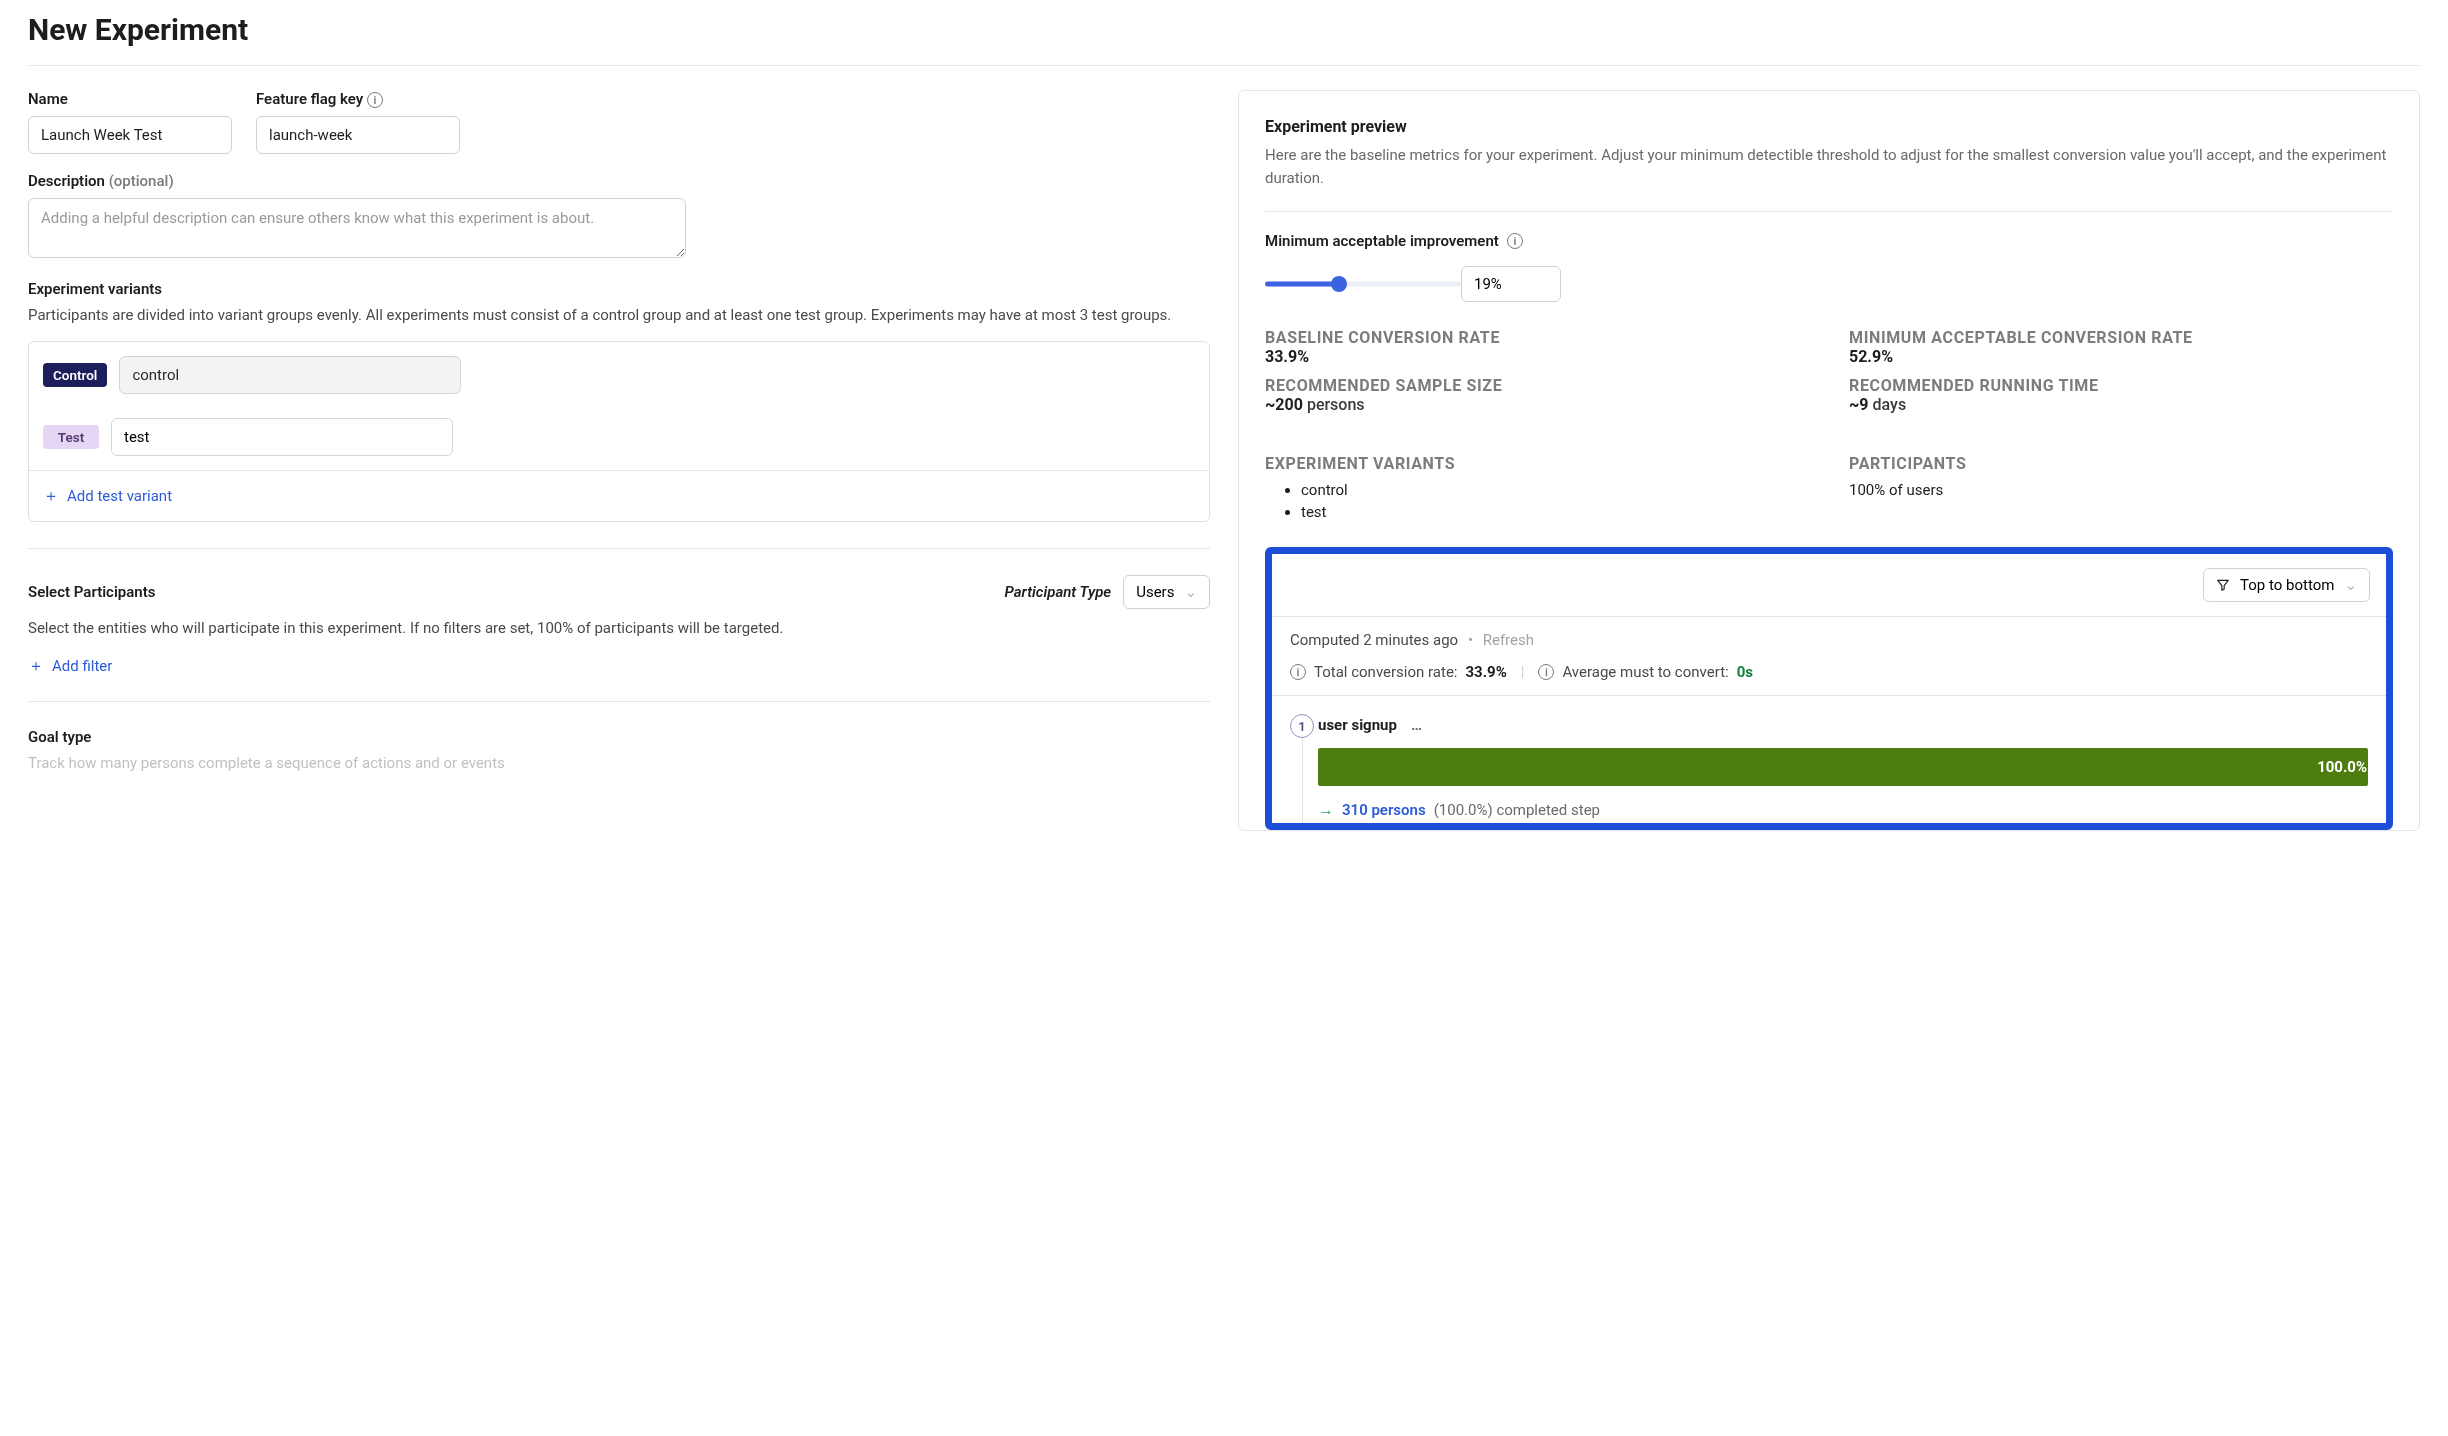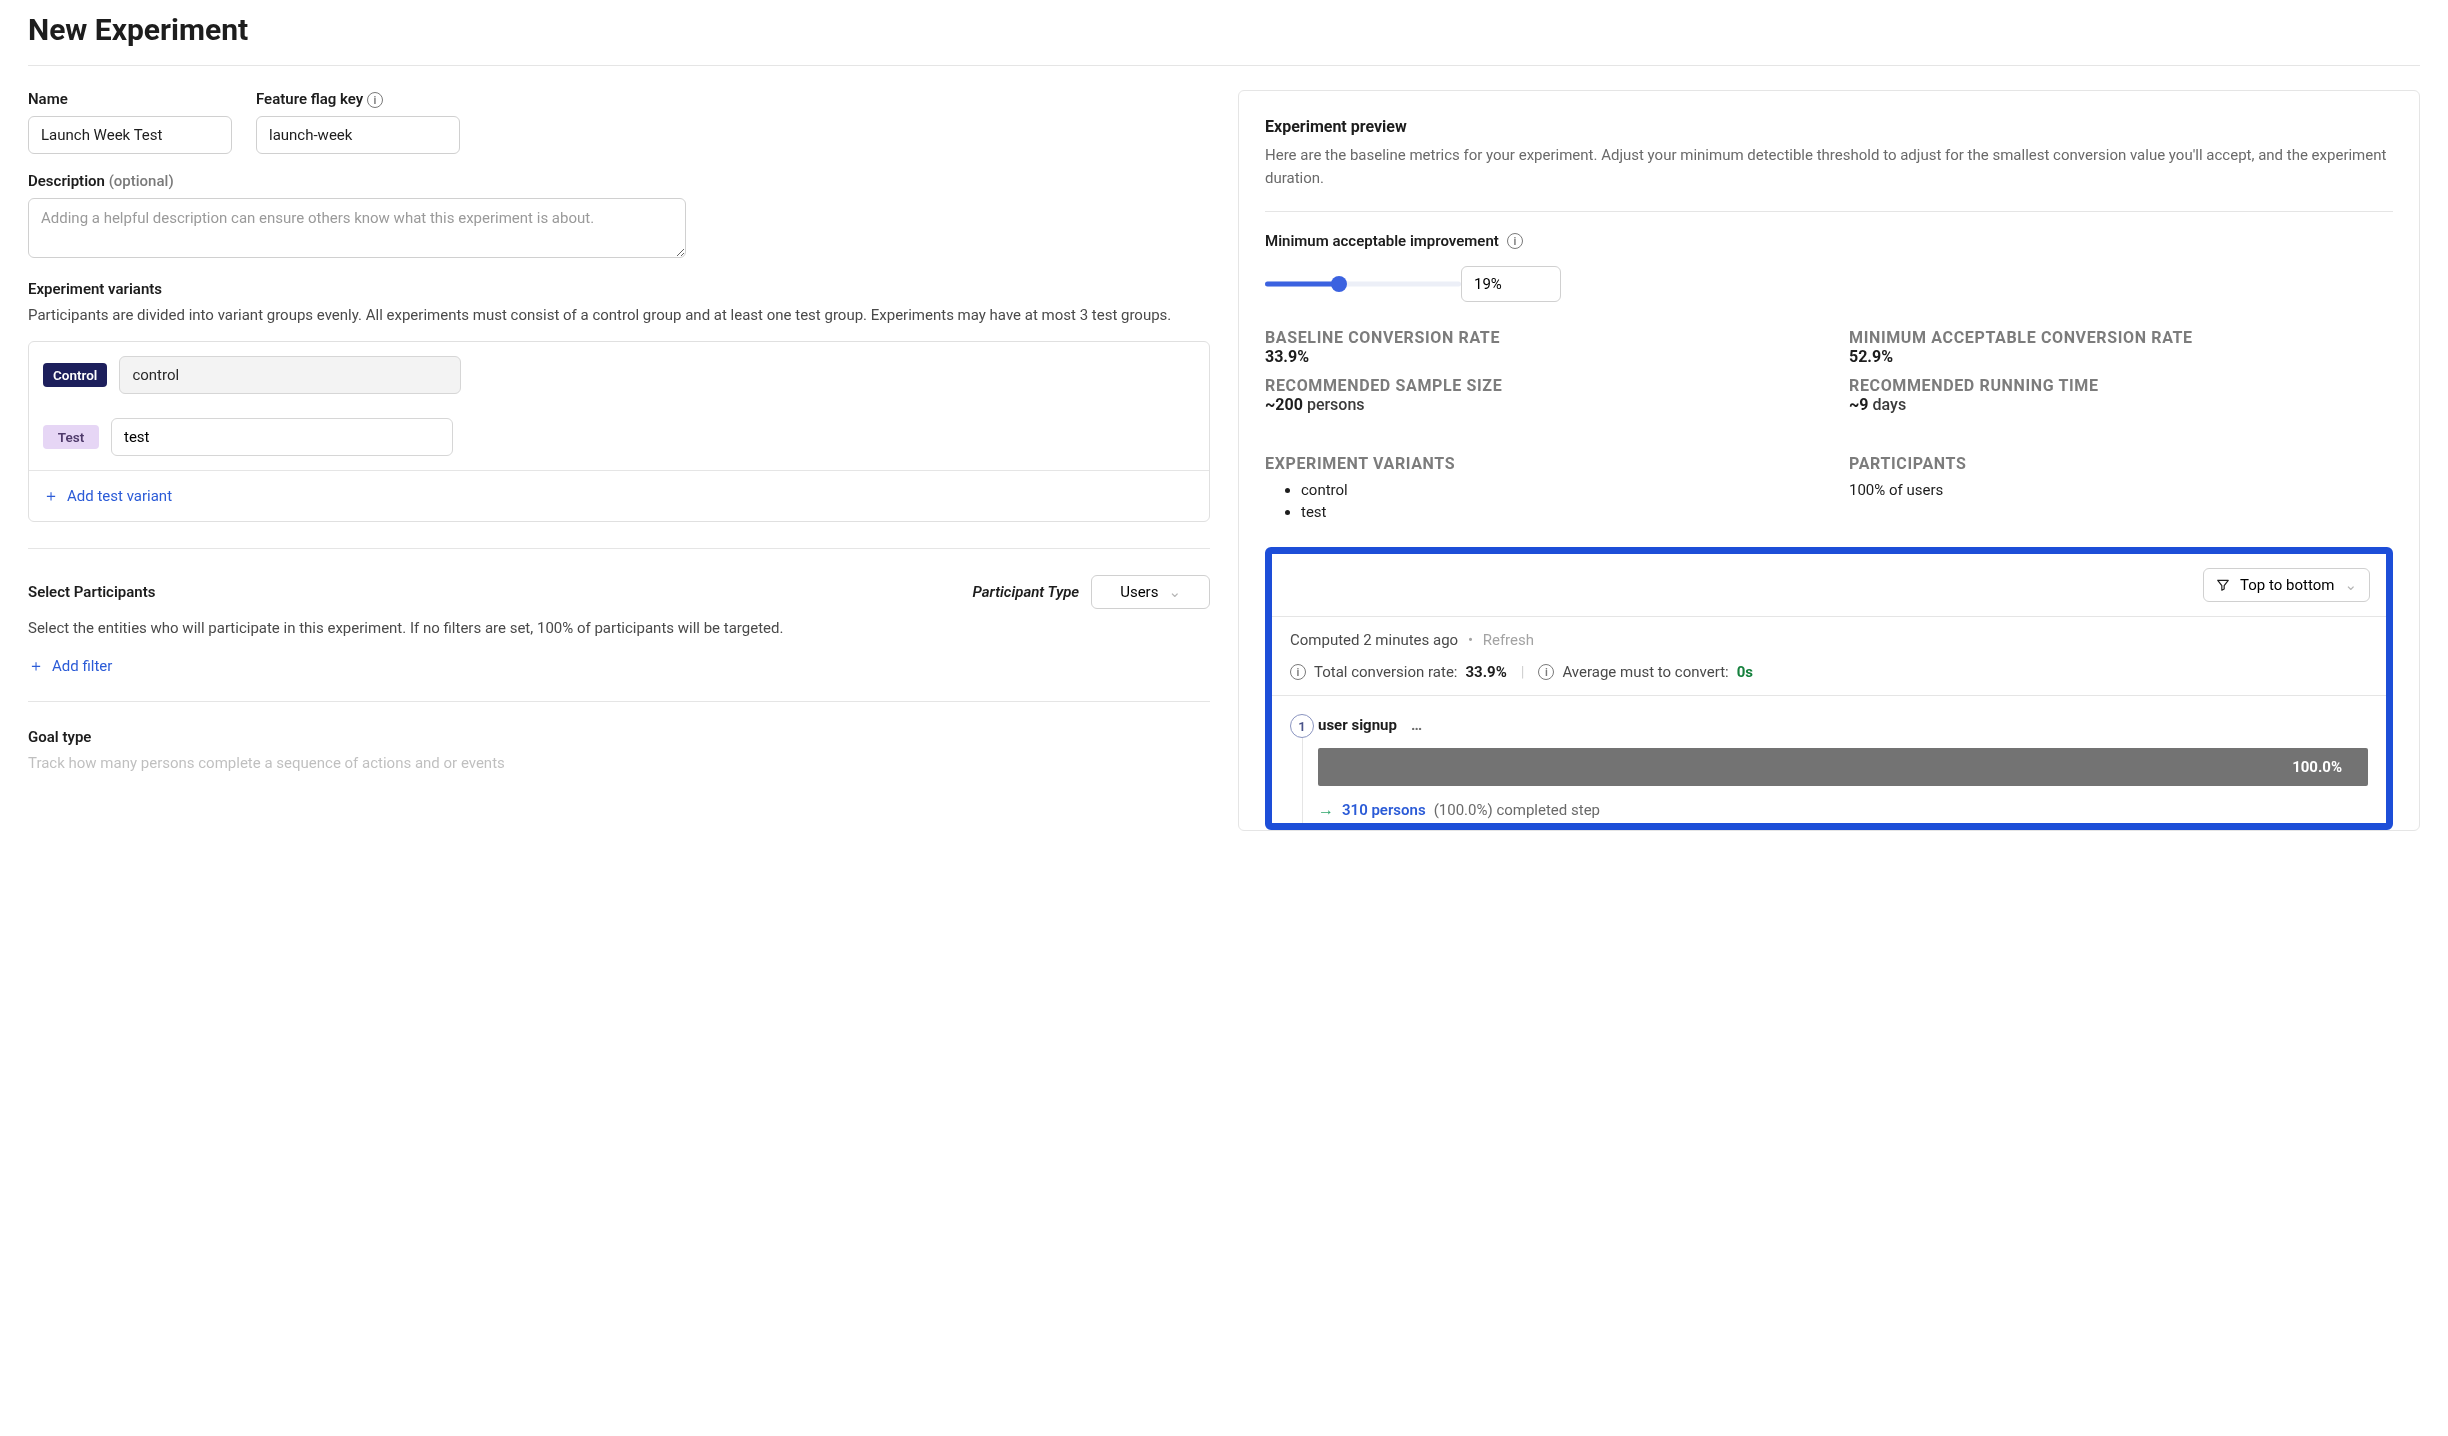--- a/index.html
+++ b/index.html
@@ -122,21 +122,21 @@
   margin-bottom: 8px;
 }
 .ptype-wrap { display: flex; align-items: center; gap: 12px; }
 .ptype-label { font-weight: 600; font-size: 15px; font-style: italic; }
 .select-btn {
   display: inline-flex;
   align-items: center;
   gap: 10px;
   border: 1px solid #d0d0d0;
   border-radius: 6px;
-  padding: 7px 28px;
+  padding: 7px 12px;
   background: #fff;
   font-size: 15px;
   cursor: pointer;
   font-family: inherit;
 }
 .chev { color: #b5b5b5; }
 .add-filter {
   display: inline-flex;
   align-items: center;
   gap: 8px;
@@ -269,24 +269,24 @@
   left: 30px; top: 42px; bottom: 0;
   width: 1px; background: #e5e5e5;
 }
 .step-head {
   display: flex; align-items: center; gap: 14px;
   font-weight: 700; font-size: 15px;
   margin-bottom: 14px;
 }
 .dots { color: #6a6a6a; font-weight: 700; letter-spacing: 2px; cursor: pointer; }
 .bar {
-  background: #737373;
+  background: #4d7c0f;
   color: #fff;
   text-align: right;
-  padding: 10px 26px;
+  padding: 10px 1px;
   font-weight: 700;
   border-radius: 2px;
   font-size: 15px;
 }
 .step-foot {
   display: flex; align-items: center; gap: 8px;
   margin-top: 14px;
   font-size: 15px;
 }
 .arrow-r { color: #2ea66b; font-size: 16px; }

